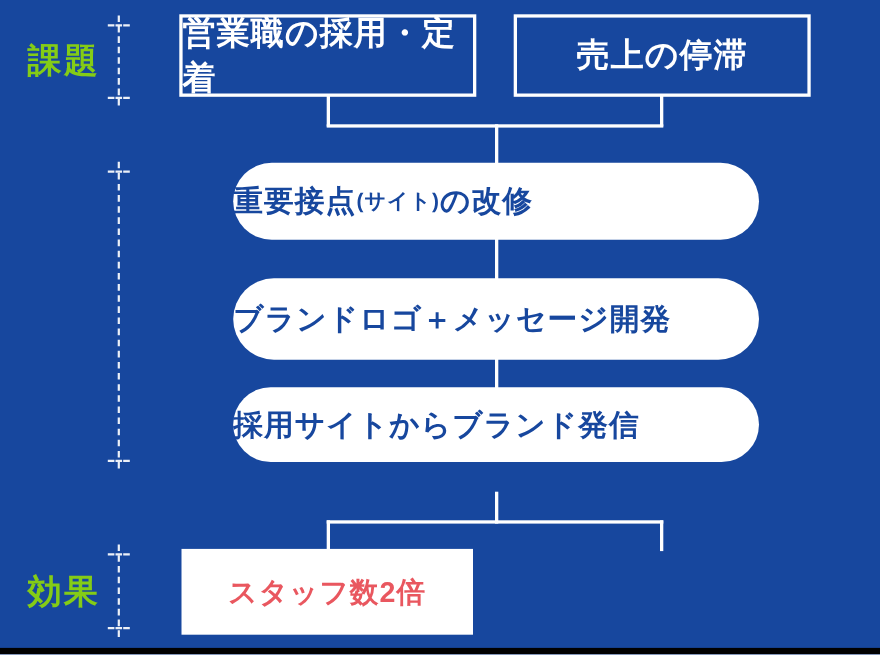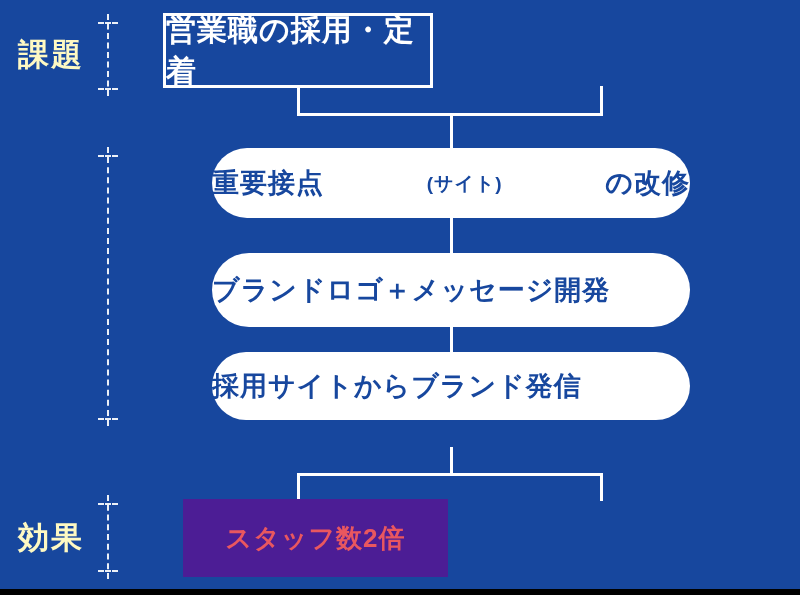--- a/index.html
+++ b/index.html
@@ -3,22 +3,22 @@
 <meta charset="utf-8">
 <style>
   html,body { margin:0; padding:0; background:#ffffff; }
   .stage {
     position:relative; width:800px; height:595px;
     background:#17479E; overflow:hidden;
     font-family:"Liberation Sans","DejaVu Sans",sans-serif;
   }
   
   .row-label {
-    position:absolute; left:18px; width:80px; text-align:left;
-    color:#fef9c3; font-size:31px; font-weight:bold; letter-spacing:2px;
+    position:absolute; left:18px; width:80px; text-align:center;
+    color:#84cc16; font-size:31px; font-weight:bold; letter-spacing:2px;
     line-height:1;
   }
   
   .guide { position:absolute; left:98px; width:20px; }
   .guide .vline {
     position:absolute; left:50%; top:0; bottom:0; width:0;
     border-left:2px dashed rgba(255,255,255,0.92);
     transform:translateX(-1px);
   }
   .guide .cap {
@@ -28,30 +28,30 @@
   
   .issue-box {
     position:absolute; top:13px; height:75px; box-sizing:border-box;
     border:3px solid #ffffff; background:transparent;
     display:flex; align-items:center; justify-content:center;
     color:#ffffff; font-size:30px; font-weight:bold; letter-spacing:1px;
   }
   
   .pill {
     position:absolute; left:212px; width:478px; border-radius:999px;
-    background:#ffffff; display:flex; align-items:center; justify-content:space-between;
+    background:#ffffff; display:flex; align-items:center; justify-content:flex-start;
     color:#17479E; font-size:27px; font-weight:bold; letter-spacing:1px;
     line-height:1;
   }
   .pill .small { font-size:19px; font-weight:bold; }
   
   .effect-box {
     position:absolute; top:499px; height:78px;
-    background:#4c1d95; display:flex; align-items:center; justify-content:center;
-    color:#E9575F; font-size:26px; font-weight:bold; letter-spacing:1px;margin-left:18px;
+    background:#ffffff; display:flex; align-items:center; justify-content:center;
+    color:#E9575F; font-size:26px; font-weight:bold; letter-spacing:1px;
   }
   
   .line { position:absolute; background:#ffffff; }
   .bottom-bar { position:absolute; left:0; top:589px; width:800px; height:6px; background:#000000; }
 </style>
 </head>
 <body>
 
 <div class="stage">
 
@@ -69,20 +69,23 @@
     <div class="cap" style="top:271px;"></div>
   </div>
   <div class="guide" style="top:495px; height:84px;">
     <div class="vline"></div>
     <div class="cap" style="top:8px;"></div>
     <div class="cap" style="top:75px;"></div>
   </div>
 
   <div class="issue-box" style="left:163px; width:270px;">
     <span>営業職の採用・定着</span>
+  </div>
+  <div class="issue-box" style="left:467px; width:270px;">
+    <span>売上の停滞</span>
   </div>
 
   <div class="line" style="left:297px; top:86px; width:3px; height:29px;"></div>
   <div class="line" style="left:600px; top:86px; width:3px; height:29px;"></div>
   <div class="line" style="left:297px; top:113px; width:306px; height:3px;"></div>
   <div class="line" style="left:450px; top:113px; width:3px; height:37px;"></div>
 
   <div class="pill" style="top:148px; height:70px;">
     <span>重要接点</span>
       <span class="small">(サイト)</span>

